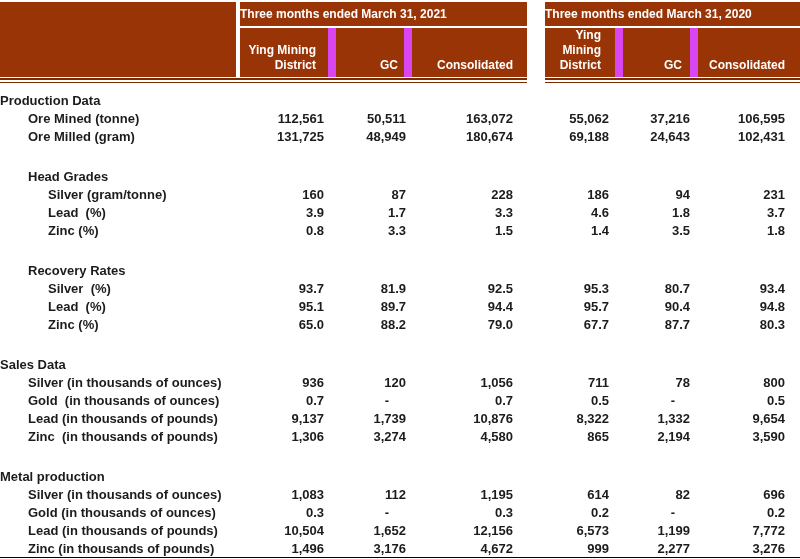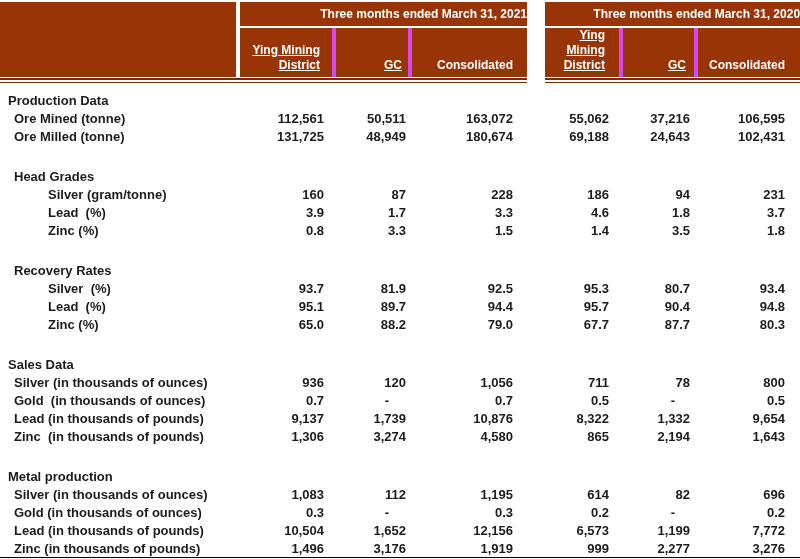--- a/index.html
+++ b/index.html
@@ -10,41 +10,41 @@
   table { border-collapse:separate; border-spacing:0; table-layout:fixed;
           width:800px; margin-top:2px; }
   td { font-weight:700; font-size:13px; color:#1c1c1c; overflow:hidden;
        padding:0; vertical-align:middle; }
 
   
   .hdr { background:#993407; color:#ffffff; }
   tr.hrow1 { height:26px; }
   tr.hrow2 { height:40px; }
   td.corner { border-right:4px solid #ffffff; }
-  td.period { text-align:right; font-size:12px; border-bottom:2px solid #ffffff; }
+  td.period { text-align:left; font-size:12px; border-bottom:2px solid #ffffff; }
   td.sub { vertical-align:bottom; text-align:right; font-size:12px;
            line-height:1.25; padding-bottom:4px; white-space:pre-line; }
-  td.sub.sep { border-right:4px solid #d946ef;text-decoration:underline; }
+  td.sub.sep { border-right:8px solid #d946ef; }
   td.gapcol { background:#ffffff; }
 
   
   tr.rulerow td { padding-top:1px; }
   .hrule-a { height:2px; background:#7b2b04; }
   .hrule-g { height:2px; }
   .hrule-b { height:1px; background:#7b2b04; }
   .brule-a { height:1px; background:#000000; }
   .brule-g { height:2px; }
 
   
   tr.data-row, tr.section-row { height:18px; }
   tr.sp8  { height:8px; }
   tr.sp22 { height:22px; }
   td.lbl { white-space:pre; }
-  .lvl0 { padding-left:8px; }
-  .lvl1 { padding-left:14px; }
+  .lvl0 { padding-left:0; }
+  .lvl1 { padding-left:28px; }
   .lvl2 { padding-left:48px; }
   td.val { text-align:right; }
   .pr1 { padding-right:12px; }
   .pr2 { padding-right:6px; }
   .pr3 { padding-right:14px; }
   .pr4 { padding-right:14px; }
   .pr5 { padding-right:8px; }
   .pr6 { padding-right:15px; }
   td.val.dash { padding-right:23px; }
 </style>
@@ -107,21 +107,21 @@
           <td class="lbl lvl1">Ore Mined (tonne)</td>
           <td class="val pr1">112,561</td>
           <td class="val pr2">50,511</td>
           <td class="val pr3">163,072</td>
           <td class="gapcol"></td>
           <td class="val pr4">55,062</td>
           <td class="val pr5">37,216</td>
           <td class="val pr6">106,595</td>
         </tr>
         <tr class="data-row">
-          <td class="lbl lvl1">Ore Milled (tonne)</td>
+          <td class="lbl lvl1">Ore Milled (gram)</td>
           <td class="val pr1">131,725</td>
           <td class="val pr2">48,949</td>
           <td class="val pr3">180,674</td>
           <td class="gapcol"></td>
           <td class="val pr4">69,188</td>
           <td class="val pr5">24,643</td>
           <td class="val pr6">102,431</td>
         </tr>
         <tr class="sp22">
           <td colspan="8"></td>
@@ -232,21 +232,21 @@
           <td class="val pr6">9,654</td>
         </tr>
         <tr class="data-row">
           <td class="lbl lvl1">Zinc  (in thousands of pounds)</td>
           <td class="val pr1">1,306</td>
           <td class="val pr2">3,274</td>
           <td class="val pr3">4,580</td>
           <td class="gapcol"></td>
           <td class="val pr4">865</td>
           <td class="val pr5">2,194</td>
-          <td class="val pr6">1,643</td>
+          <td class="val pr6">3,590</td>
         </tr>
         <tr class="sp22">
           <td colspan="8"></td>
         </tr>
         <tr class="section-row">
           <td colspan="8" class="lbl lvl0">Metal production</td>
         </tr>
         <tr class="data-row">
           <td class="lbl lvl1">Silver (in thousands of ounces)</td>
           <td class="val pr1">1,083</td>
@@ -274,21 +274,21 @@
           <td class="val pr3">12,156</td>
           <td class="gapcol"></td>
           <td class="val pr4">6,573</td>
           <td class="val pr5">1,199</td>
           <td class="val pr6">7,772</td>
         </tr>
         <tr class="data-row">
           <td class="lbl lvl1">Zinc (in thousands of pounds)</td>
           <td class="val pr1">1,496</td>
           <td class="val pr2">3,176</td>
-          <td class="val pr3">1,919</td>
+          <td class="val pr3">4,672</td>
           <td class="gapcol"></td>
           <td class="val pr4">999</td>
           <td class="val pr5">2,277</td>
           <td class="val pr6">3,276</td>
         </tr>
       </tbody>
 
     <tfoot>
       <tr>
         <td colspan="8">

